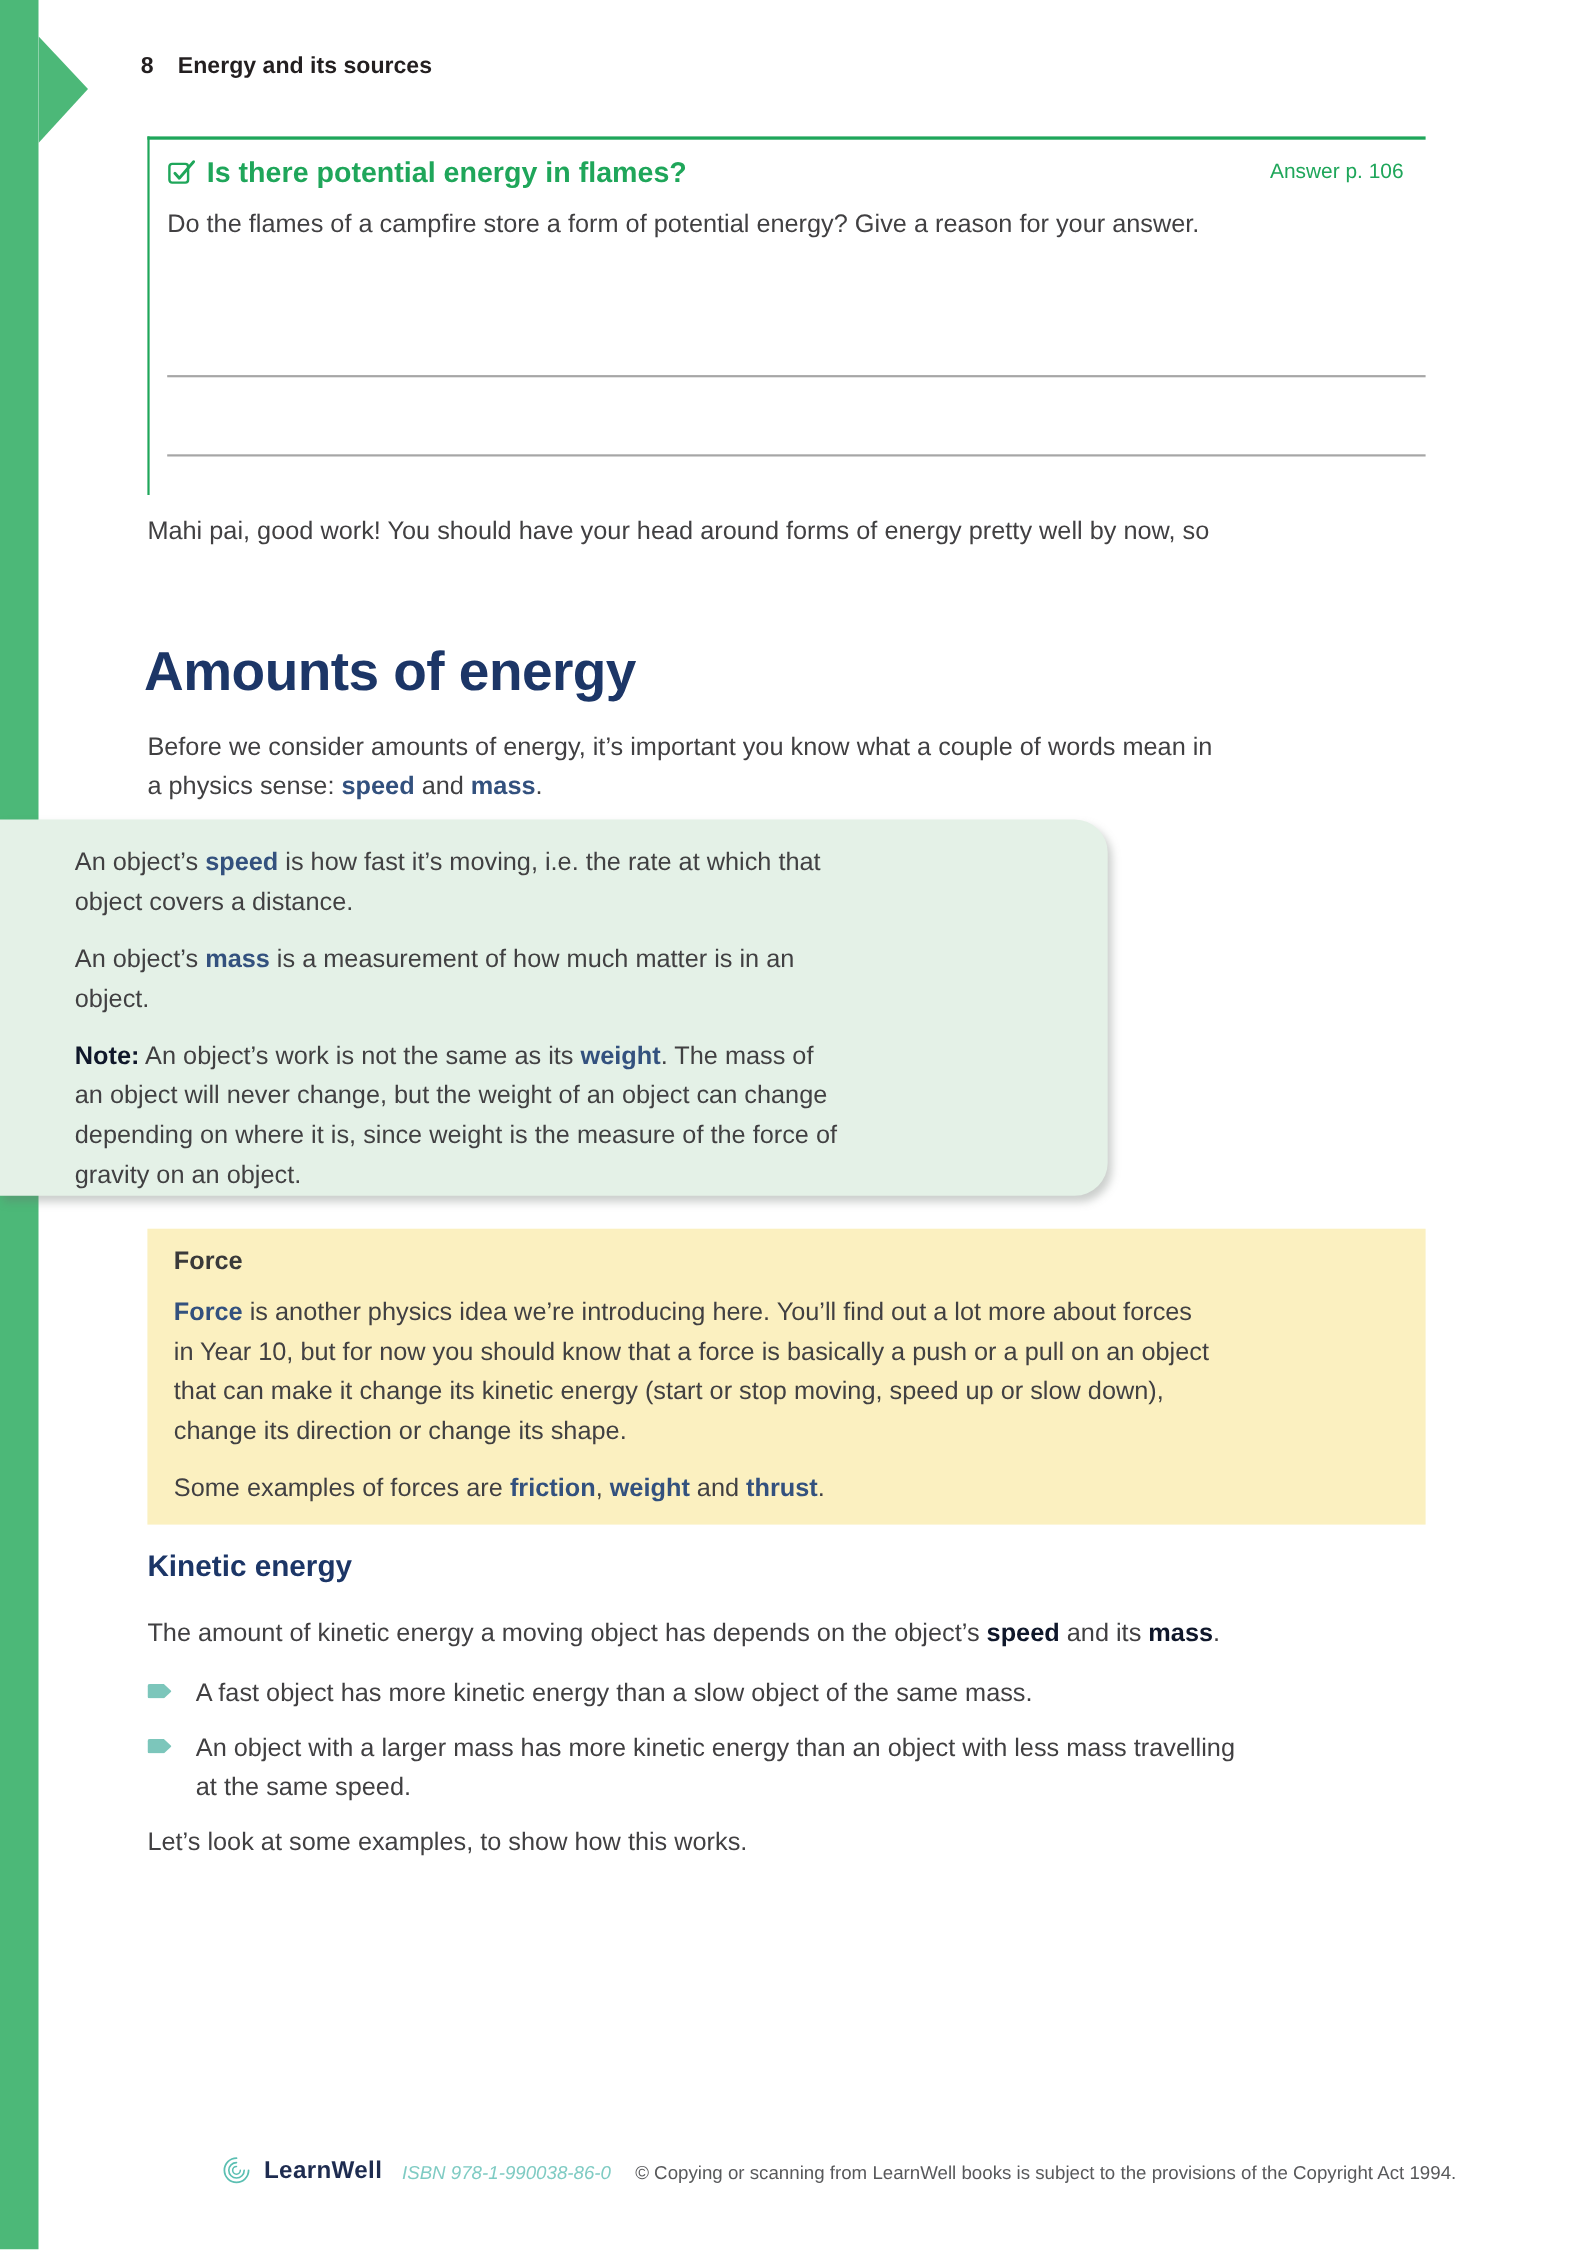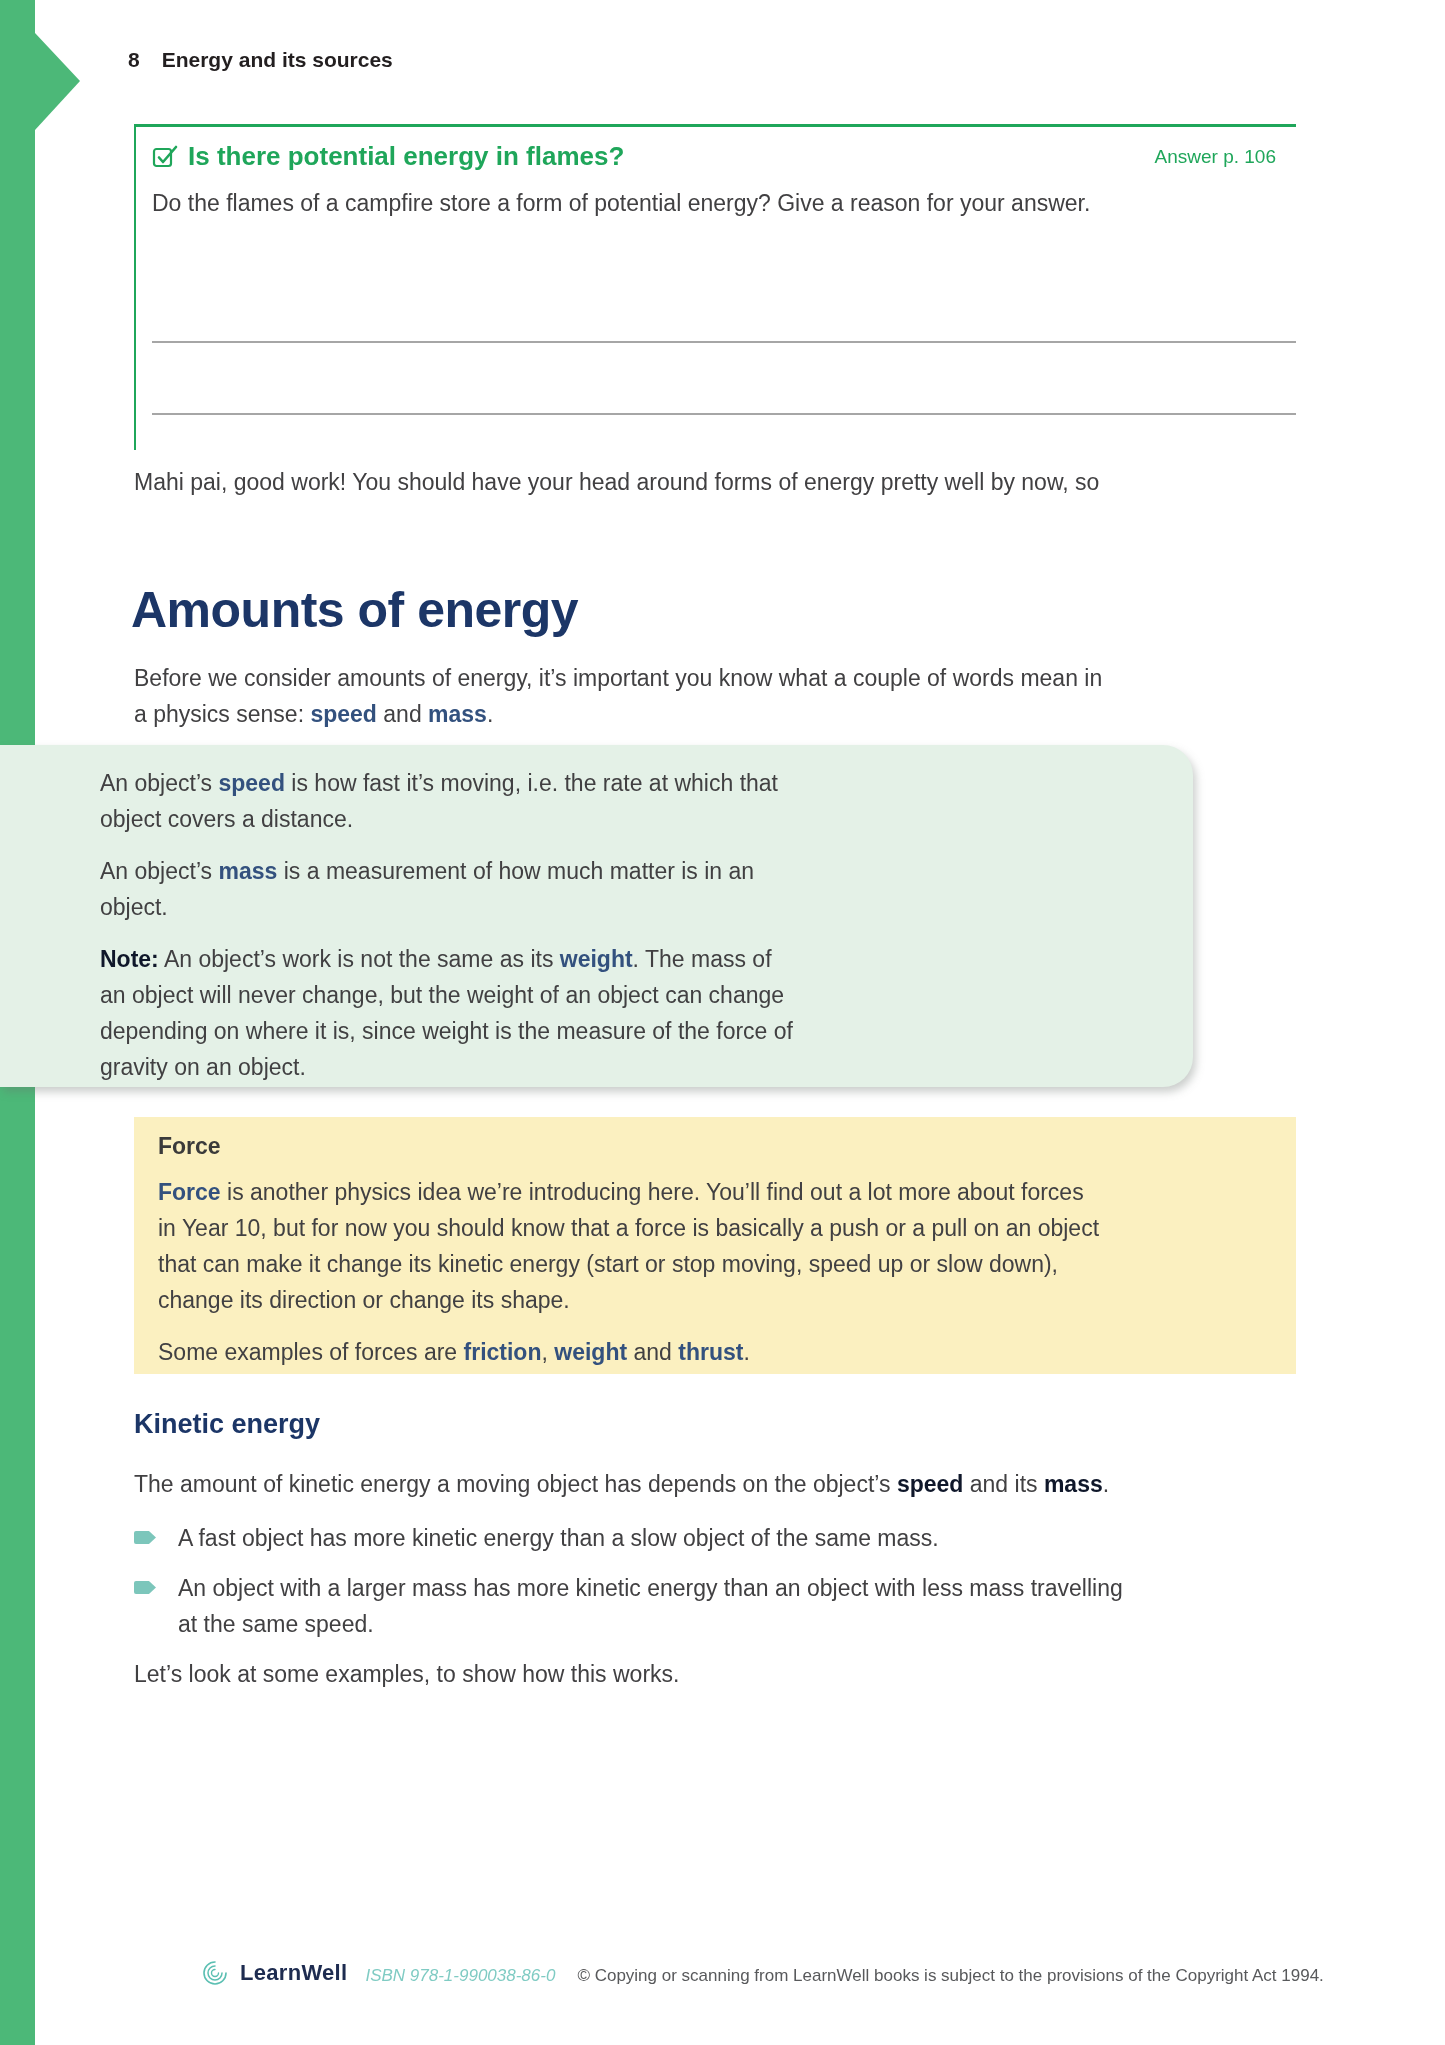--- a/index.html
+++ b/index.html
@@ -34,28 +34,28 @@
 
   .para{font-size:23px;line-height:36px;color:var(--body-text);margin:0;}
   .s-kw{color:var(--keyword-navy);font-weight:700;}
   .s-b{color:#0f172a;font-weight:700;}
 
   .intro{position:absolute;left:134px;top:464px;width:1175px;}
   .h1{position:absolute;left:131px;top:581px;margin:0;font-size:50px;font-weight:700;
     color:var(--heading-navy);letter-spacing:-0.5px;}
   .lead{position:absolute;left:134px;top:660px;width:1175px;}
 
-  .defbox{position:absolute;left:0;top:745px;width:1193px;height:342px;box-sizing:border-box;
+  .defbox{position:absolute;left:0;top:745px;width:1007px;height:342px;box-sizing:border-box;
     background:var(--mint-bg);border-radius:0 30px 30px 0;
     box-shadow:3px 5px 8px rgba(105,115,110,0.35);
-    padding:20px 60px 0 100px;z-index:2;}
+    padding:20px 60px 0 68px;z-index:2;}
   .defbox .para{margin:0 0 16px 0;}
 
   .forcebox{position:absolute;left:134px;top:1117px;width:1162px;box-sizing:border-box;
-    background:var(--yellow-bg);padding:16px 28px 4px 24px;}
+    background:var(--yellow-bg);padding:16px 28px 16px 24px;}
   .force-title{font-size:23px;font-weight:700;color:#3a3a3a;margin:0 0 14px 0;}
   .forcebox .para{margin:0 0 16px 0;}
   .forcebox .para:last-child{margin-bottom:0;}
 
   .kinetic{position:absolute;left:134px;top:1405px;width:1196px;}
   .h2{font-size:27px;font-weight:700;color:var(--heading-navy);margin:4px 0 26px 0;}
   .kinetic-lead{margin:0 0 18px 0;}
   .bullet-row{display:flex;gap:22px;margin:0 0 14px 0;}
   .bullet-marker{flex:none;width:22px;height:13px;margin-top:11px;background:var(--teal-bullet);
     clip-path:polygon(0 0,68% 0,100% 50%,68% 100%,0 100%);border-radius:2px;}

